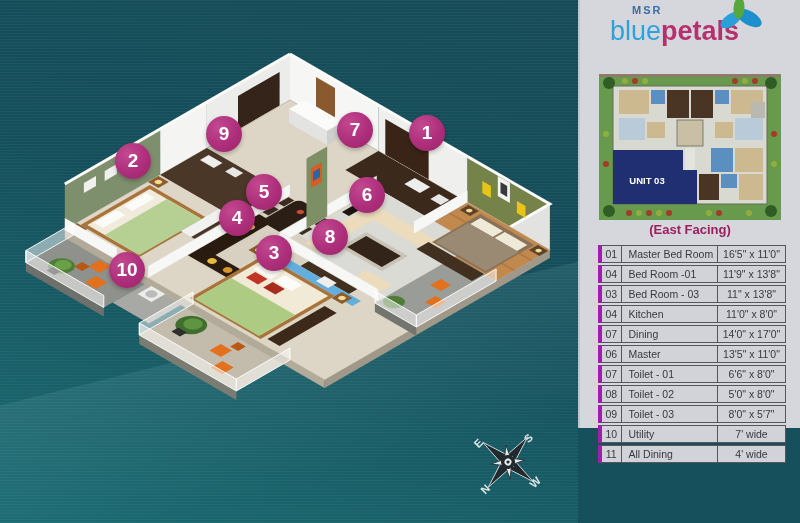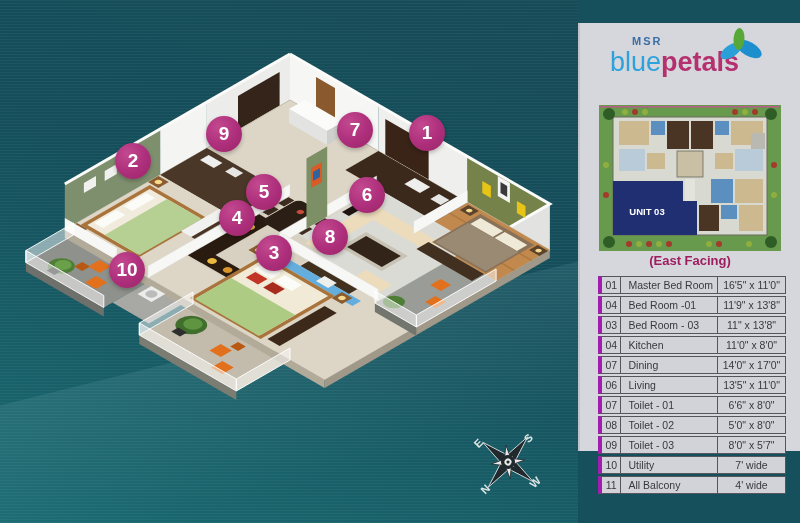--- a/index.html
+++ b/index.html
@@ -19,21 +19,21 @@
 
   .marker{position:absolute;width:36px;height:36px;border-radius:50%;
     background:radial-gradient(circle at 35% 30%, #c2498f 0%, #ad2e7b 55%, #992566 100%);
     color:#fff;font-size:19px;font-weight:600;display:flex;align-items:center;justify-content:center;
     box-shadow:0 2px 4px rgba(0,0,0,.25);}
 
   .compass{position:absolute;left:452px;top:422px;}
 
   
   .panel{position:relative;width:222px;height:428px;background:#d6d7dc;border-left:2px solid #c2c4cb;
-    box-sizing:border-box;padding:8px 14px 0 14px;margin-top:23px;}
+    box-sizing:border-box;padding:0 14px 0 14px;}
   .logo{position:relative;width:160px;margin:2px auto 0 auto;height:58px;}
   .logo .msr{position:absolute;left:22px;top:2px;font-size:11px;font-weight:700;letter-spacing:2px;color:#3a6ea5;}
   .logo .word{position:absolute;left:0px;top:14px;font-size:27px;line-height:30px;white-space:nowrap;}
   .logo .blue{color:#2da2dc;font-weight:400;}
   .logo .petals{color:#b5306e;font-weight:700;}
   .logo svg{position:absolute;left:104px;top:-6px;}
 
   .site-map{display:block;margin:14px auto 0 auto;}
 
   .unit-title{margin-top:10px;text-align:center;color:#9e1d5f;font-weight:700;font-size:14px;letter-spacing:.2px;}
@@ -353,21 +353,21 @@
             <td class="col-name">Kitchen</td>
             <td class="col-size">11'0" x 8'0"</td>
           </tr>
           <tr>
             <td class="col-no">07</td>
             <td class="col-name">Dining</td>
             <td class="col-size">14'0" x 17'0"</td>
           </tr>
           <tr>
             <td class="col-no">06</td>
-            <td class="col-name">Living</td>
+            <td class="col-name">Master</td>
             <td class="col-size">13'5" x 11'0"</td>
           </tr>
           <tr>
             <td class="col-no">07</td>
             <td class="col-name">Toilet - 01</td>
             <td class="col-size">6'6" x 8'0"</td>
           </tr>
           <tr>
             <td class="col-no">08</td>
             <td class="col-name">Toilet - 02</td>
@@ -378,19 +378,19 @@
             <td class="col-name">Toilet - 03</td>
             <td class="col-size">8'0" x 5'7"</td>
           </tr>
           <tr>
             <td class="col-no">10</td>
             <td class="col-name">Utility</td>
             <td class="col-size">7' wide</td>
           </tr>
           <tr>
             <td class="col-no">11</td>
-            <td class="col-name">All Balcony</td>
+            <td class="col-name">All Dining</td>
             <td class="col-size">4' wide</td>
           </tr>
         </tbody>
     </table>
   </div>
 </div>
 
 </body></html>

